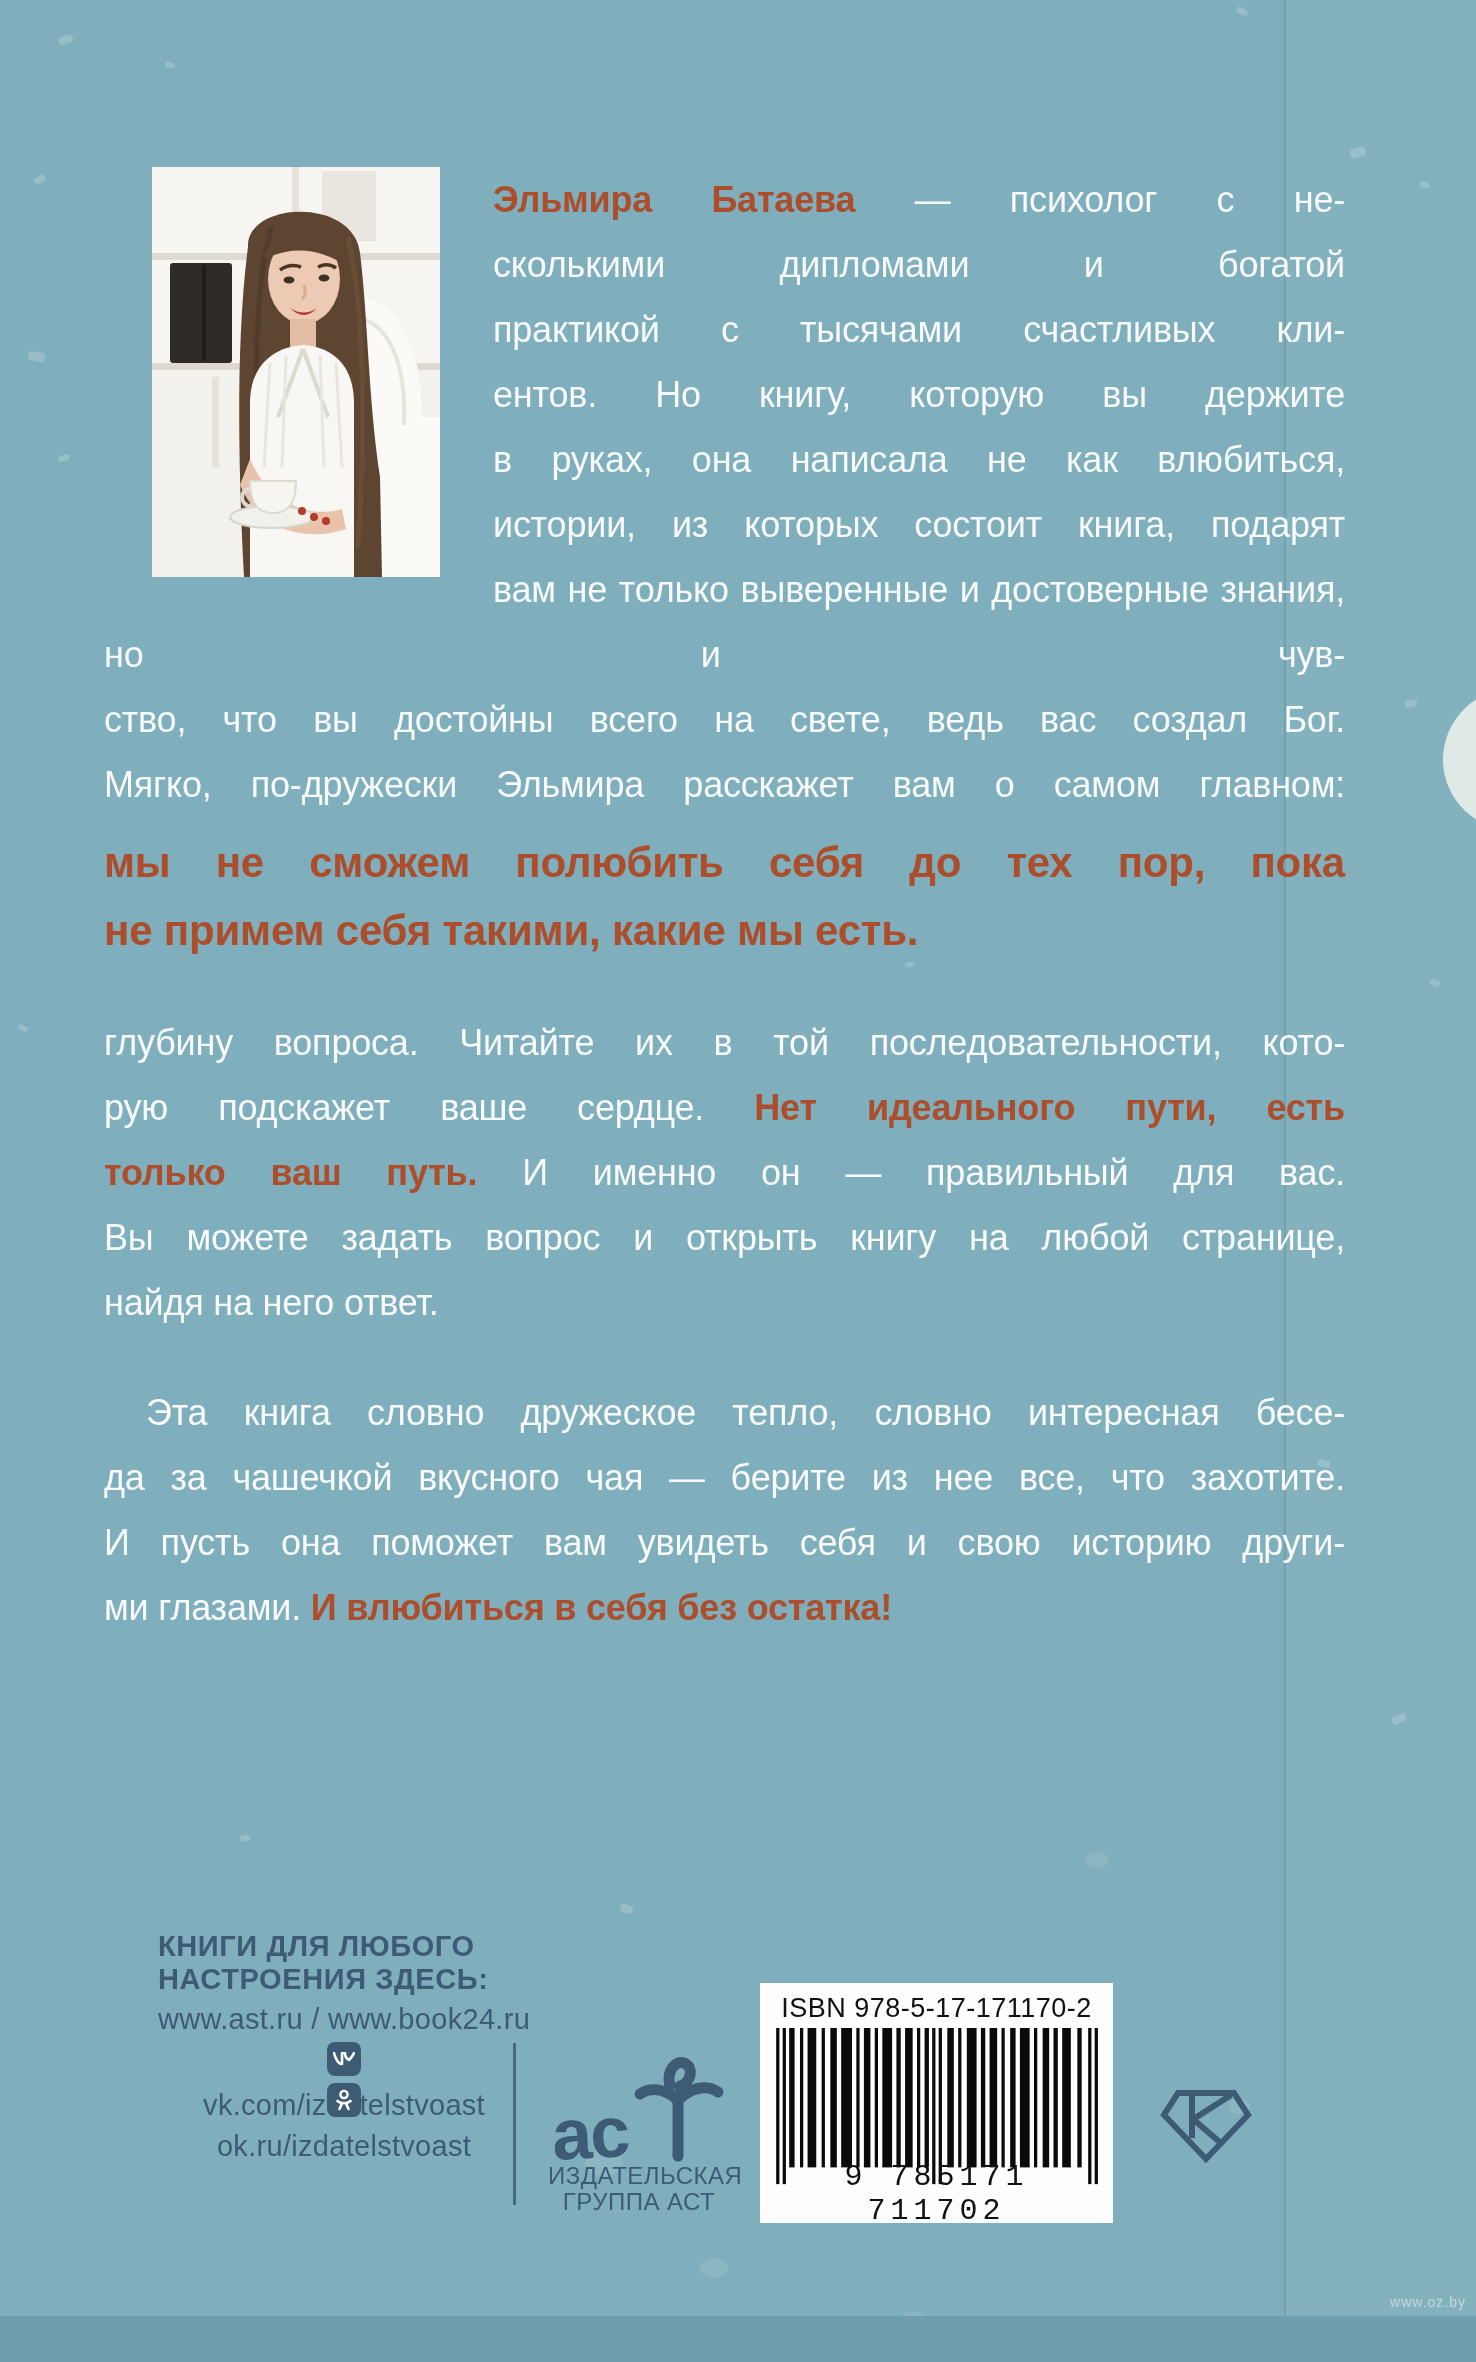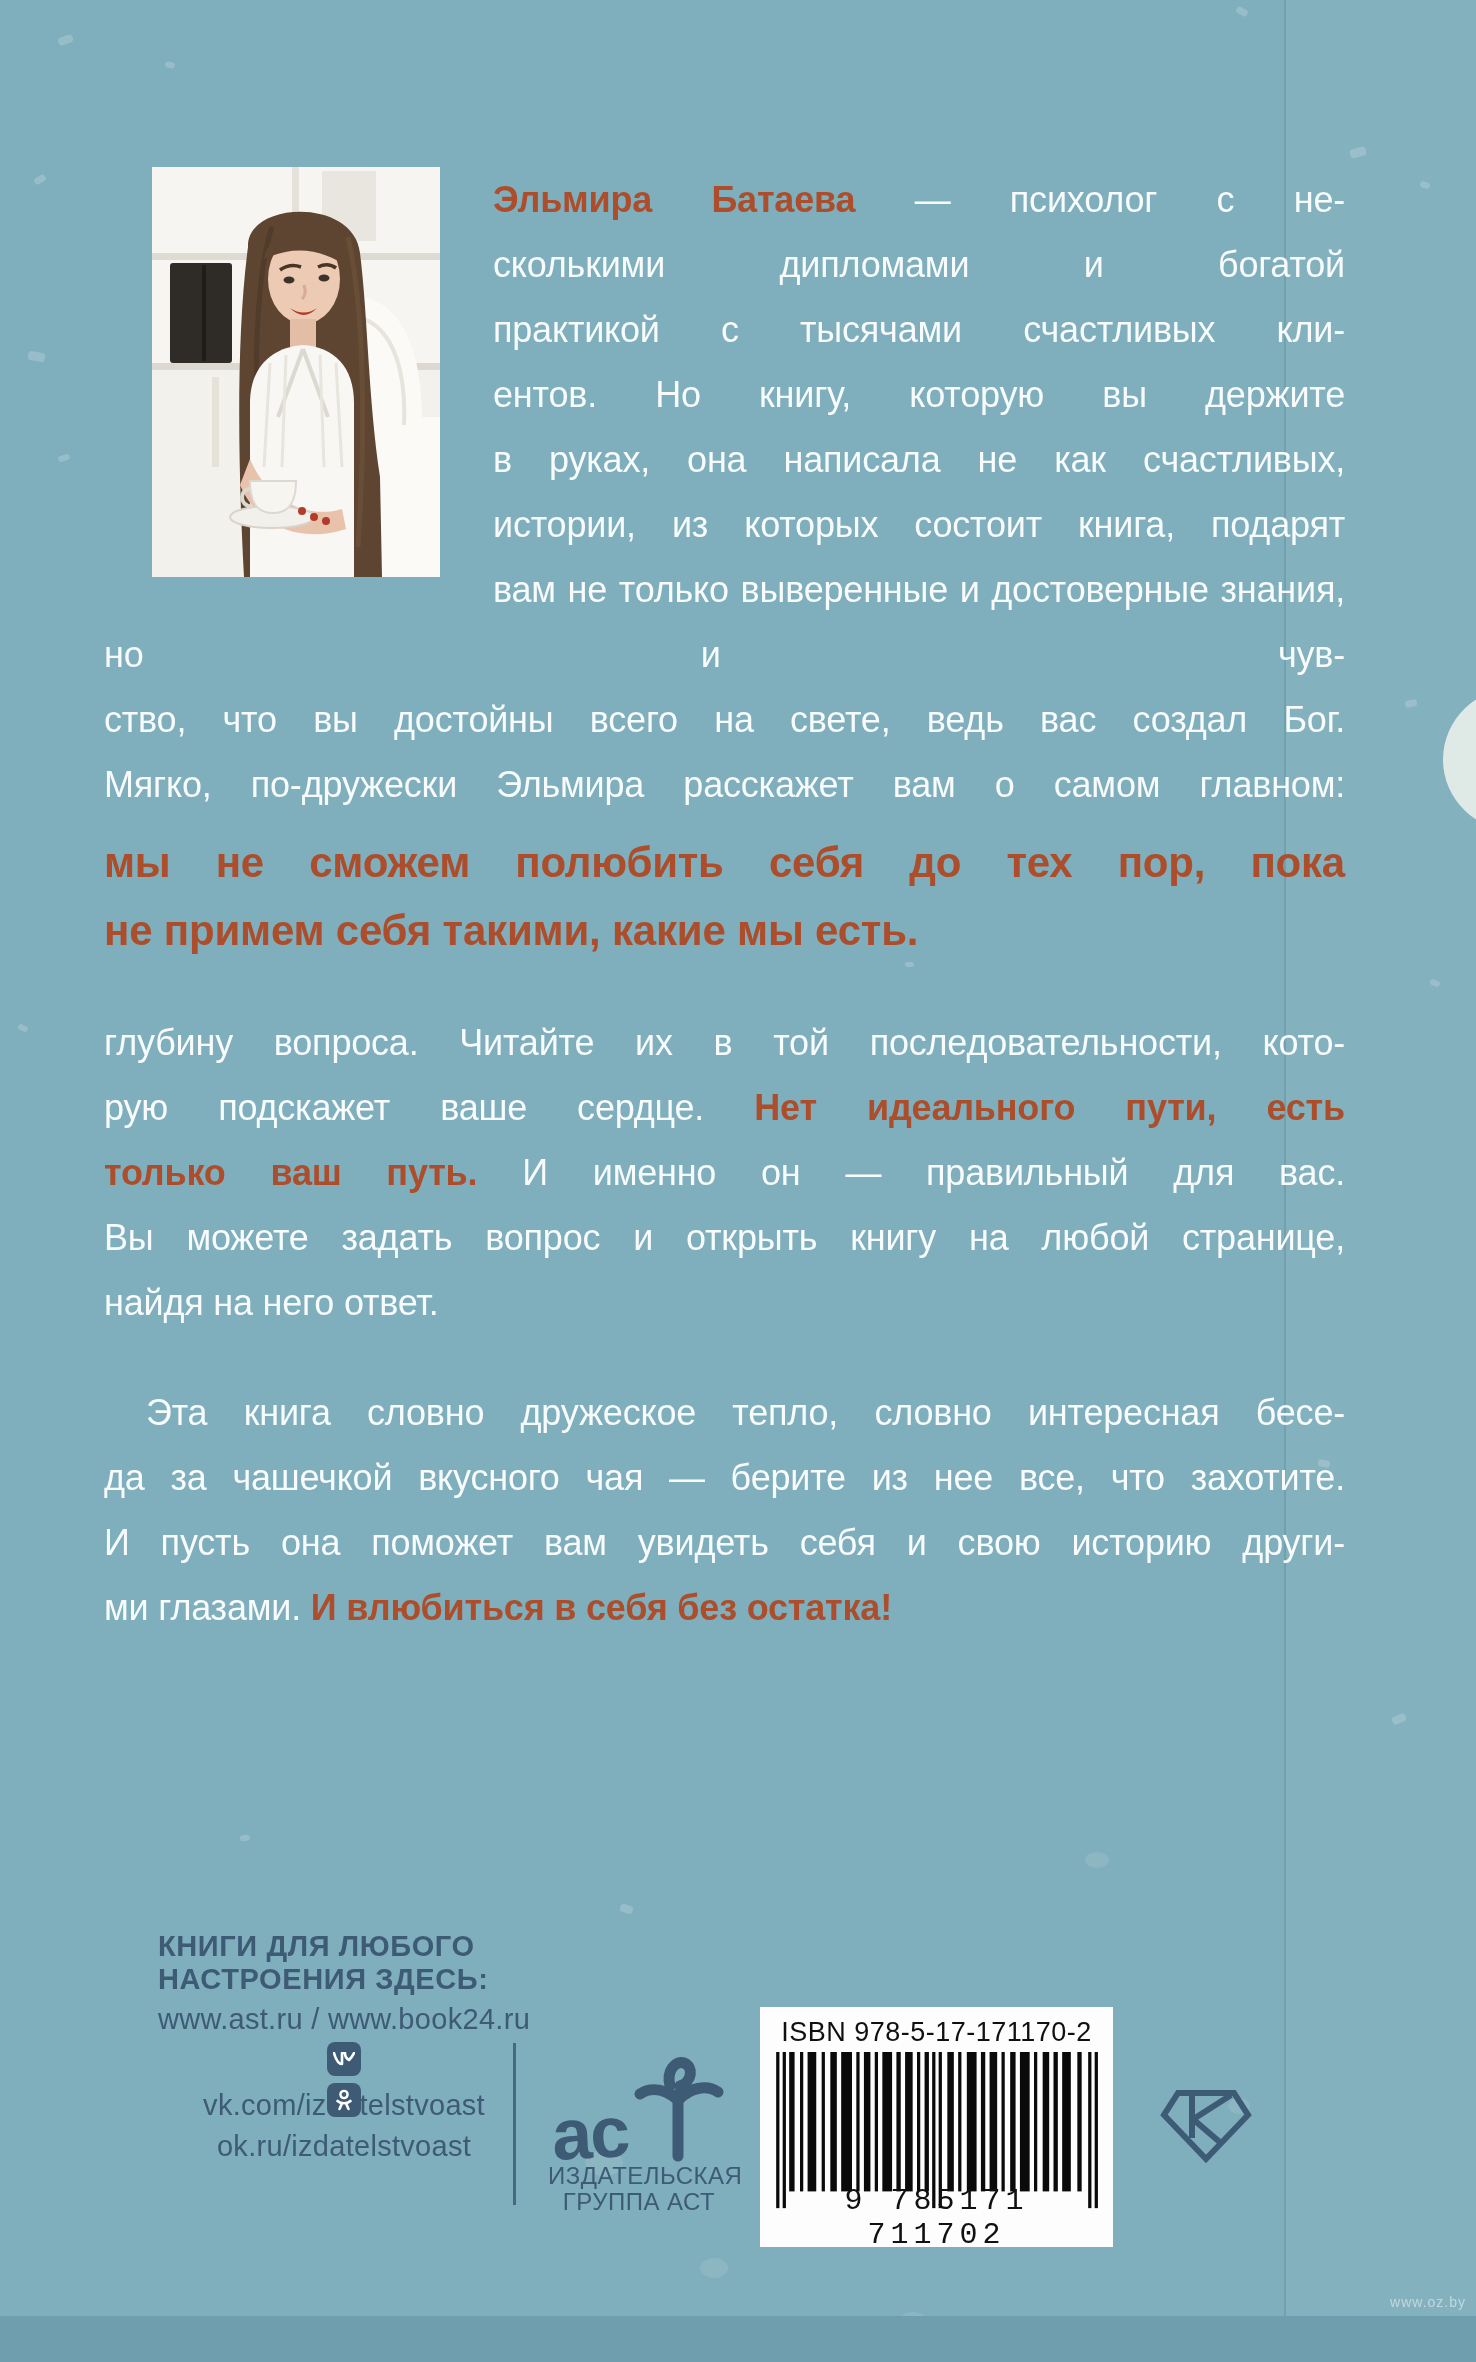--- a/index.html
+++ b/index.html
@@ -50,21 +50,21 @@
 
   .divider{position:absolute;left:513px;top:2043px;width:3px;height:162px;background:#3E5B76;opacity:.85;}
 
   .ast-logo{position:absolute;left:548px;top:2036px;width:182px;height:180px;color:#3E5B76;}
   .ast-letters{position:absolute;left:4px;top:56px;font-size:72px;font-weight:800;letter-spacing:-2px;transform:rotate(-3deg);}
   .ast-figure{position:absolute;left:78px;top:0;}
   .ast-line{position:absolute;width:100%;text-align:center;font-weight:400;}
   .ast-line.l1{top:126px;font-size:24px;letter-spacing:.5px;}
   .ast-line.l2{top:152px;font-size:24px;letter-spacing:.5px;}
 
-  .isbn-box{position:absolute;left:760px;top:1983px;width:353px;height:240px;background:#fdfdfd;box-sizing:border-box;padding:10px 14px 0 14px;margin-top:24px;}
+  .isbn-box{position:absolute;left:760px;top:1983px;width:353px;height:240px;background:#fdfdfd;box-sizing:border-box;padding:10px 14px 0 14px;}
   .isbn-label{font-size:27px;color:#101010;text-align:center;letter-spacing:.5px;}
   .barcode{margin-top:4px;height:158px;}
   .barcode svg{display:block;width:100%;height:100%;}
   .ean{font-family:"Liberation Mono",monospace;font-size:30px;color:#101010;letter-spacing:5px;text-align:center;margin-top:-26px;}
 
   .gem{position:absolute;left:1160px;top:2086px;}
 
   .watermark{position:absolute;right:10px;bottom:6px;font-size:14px;letter-spacing:1px;color:rgba(240,248,248,.55);}
 </style>
 </head>
@@ -136,21 +136,21 @@
         <circle cx="162" cy="350" r="4" fill="#b23b2a"></circle>
         <circle cx="174" cy="354" r="4" fill="#b23b2a"></circle>
       </svg>
     </div>
     <div id="paragraphs">
         <div class="para">
           <div class="line j"><span class="o">Эльмира Батаева</span><span class="w"> — психолог с не-</span></div>
           <div class="line j"><span class="w">сколькими дипломами и богатой</span></div>
           <div class="line j"><span class="w">практикой с тысячами счастливых кли-</span></div>
           <div class="line j"><span class="w">ентов. Но книгу, которую вы держите</span></div>
-          <div class="line j"><span class="w">в руках, она написала не как счастливых,</span></div>
+          <div class="line j"><span class="w">в руках, она написала не как влюбиться,</span></div>
           <div class="line j"><span class="w">истории, из которых состоит книга, подарят</span></div>
           <div class="line j"><span class="w">вам не только выверенные и достоверные знания, но и чув-</span></div>
           <div class="line j"><span class="w">ство, что вы достойны всего на свете, ведь вас создал Бог.</span></div>
           <div class="line j"><span class="w">Мягко, по-дружески Эльмира расскажет вам о самом главном:</span></div>
           <div class="line j big gap"><span class="o">мы не сможем полюбить себя до тех пор, пока</span></div>
           <div class="line big"><span class="o">не примем себя такими, какие мы есть.</span></div>
         </div>
         <div class="para">
           <div class="line j"><span class="w">глубину вопроса. Читайте их в той последовательности, кото-</span></div>
           <div class="line j"><span class="w">рую подскажет ваше сердце. </span><span class="o">Нет идеального пути, есть</span></div>

